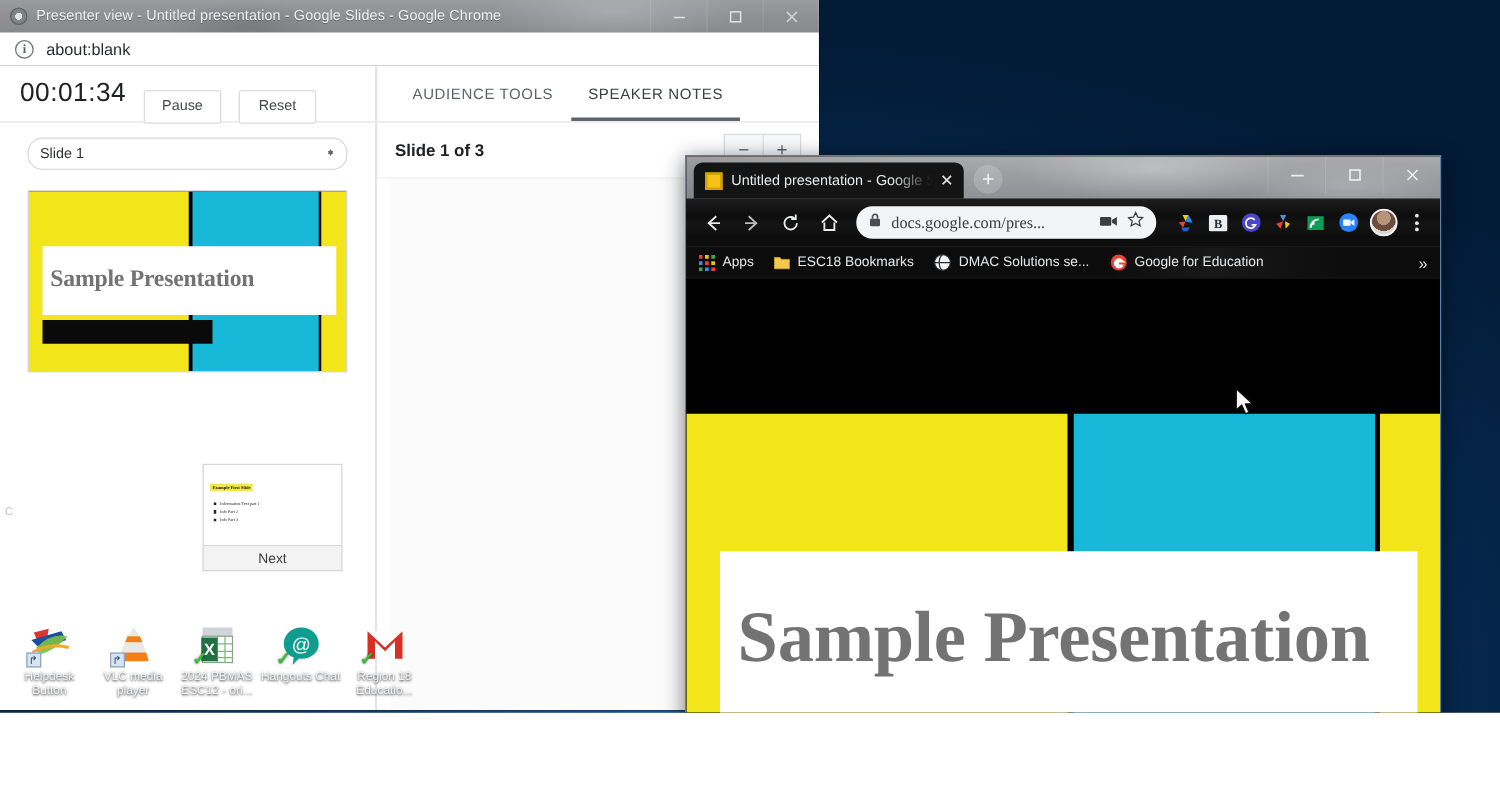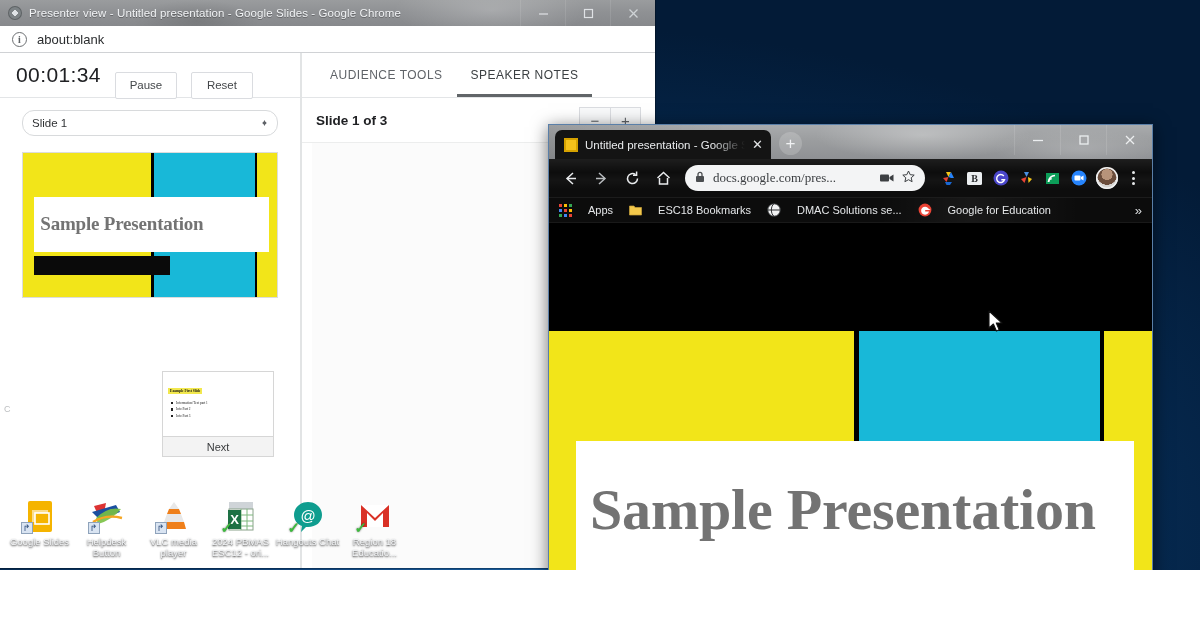--- a/index.html
+++ b/index.html
@@ -264,21 +264,21 @@
   .cw-bookmarks {
     height: 25px; background:#0c0c0c; display:flex; align-items:center; gap: 16px;
     padding: 0 10px; position:relative; overflow:hidden;
     border-bottom: 1px solid #191919;
   }
   .cw-bookmarks::before{
     content:""; position:absolute; inset:0;
     background: linear-gradient(90deg, transparent 55%, rgba(255,255,255,.05) 70%, transparent 88%);
     pointer-events:none;
   }
-  .bm { display:flex; align-items:center; gap: 16px; position:relative; z-index:2; }
+  .bm { display:flex; align-items:center; gap: 6px; position:relative; z-index:2; }
   .bm span { font-size: 11px; color: #e4e6e8; white-space:nowrap; }
   .bm-more { position:absolute; right: 10px; color:#dcdee0; font-size: 13px; z-index:2; }
 
   .cw-content { position: relative; height: calc(506px - 34px - 39px - 25px); background:#000; overflow:hidden; }
   .big-slide { position:absolute; left:0; right:0; top: 108px; bottom:-60px; }
 
   
   #cursor { position:absolute; left: 988px; top: 310px; z-index: 60; pointer-events:none; }
 
   
@@ -398,31 +398,20 @@
         </div>
         <div class="pv-notesbody">
           <div class="pv-leftgutter"></div>
         </div>
       </div>
     </div>
   </div>
 
   <div id="taskbar">
 
-    <div class="tb-item">
-      <div class="tb-icon">
-        <svg width="34" height="33" viewBox="0 0 34 33">
-          <rect x="5" y="1" width="24" height="31" rx="2" fill="#f5b400"></rect>
-          <rect x="9" y="10" width="16" height="12" fill="#fff" opacity=".55"></rect>
-          <rect x="12" y="13" width="14" height="11" fill="#f5b400" stroke="#fff" stroke-width="1.6"></rect>
-        </svg>
-        <div class="shortcut-arrow"></div>
-      </div>
-      <div class="tb-label">Google Slides</div>
-    </div>
 
     <div class="tb-item">
       <div class="tb-icon">
         <svg width="34" height="33" viewBox="0 0 34 33">
           <path d="M4 6 L16 3 L14 14 L8 15 Z" fill="#d33"></path>
           <path d="M2 12 L26 5 L30 12 L10 20 Z" fill="#1a4fa0"></path>
           <path d="M6 18 Q18 6 31 9 Q22 20 8 24 Z" fill="#7ac143" opacity=".9"></path>
           <path d="M3 22 Q16 14 32 18" stroke="#f5a623" stroke-width="2.4" fill="none"></path>
         </svg>
         <div class="shortcut-arrow"></div>

